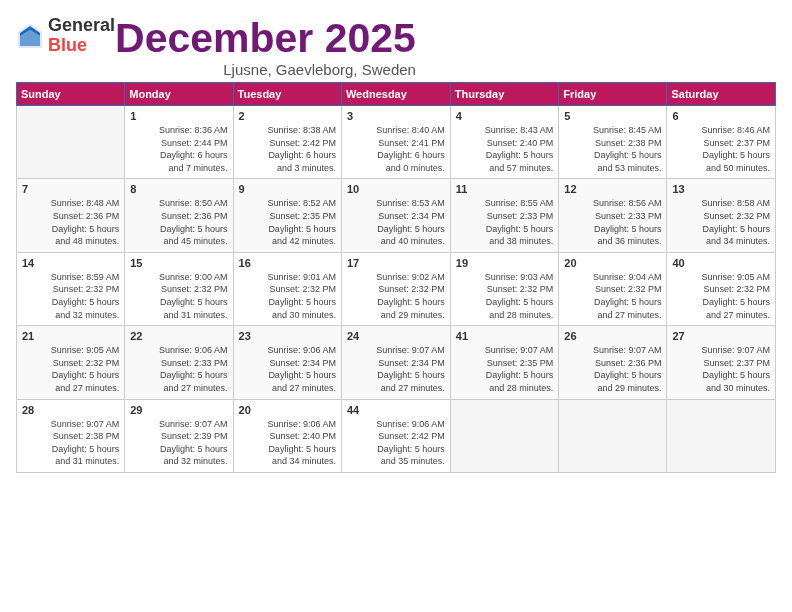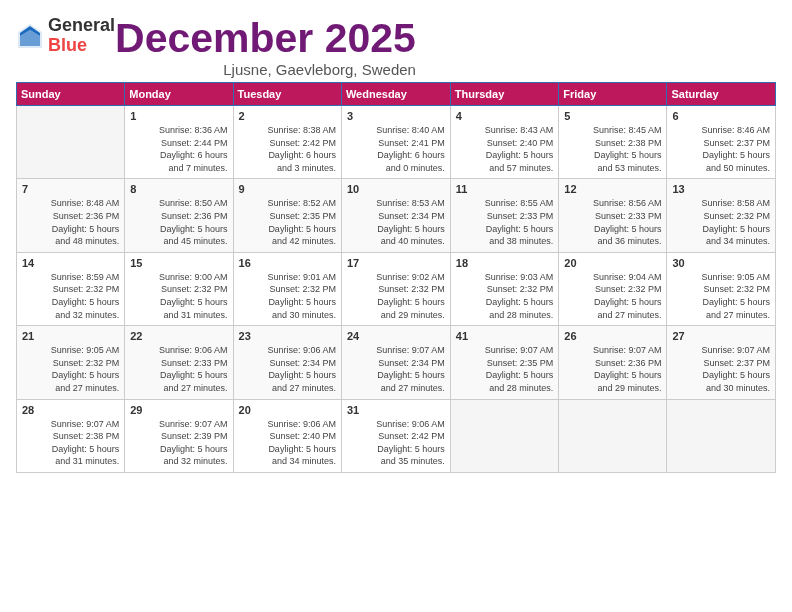--- a/index.html
+++ b/index.html
@@ -194,29 +194,29 @@
           </td>
           <td>
             <div class="day-number">16</div>
             <div class="day-info">Sunrise: 9:01 AM<br>Sunset: 2:32 PM<br>Daylight: 5 hours<br>and 30 minutes.</div>
           </td>
           <td>
             <div class="day-number">17</div>
             <div class="day-info">Sunrise: 9:02 AM<br>Sunset: 2:32 PM<br>Daylight: 5 hours<br>and 29 minutes.</div>
           </td>
           <td>
-            <div class="day-number">18</div>
+            <div class="day-number">19</div>
             <div class="day-info">Sunrise: 9:03 AM<br>Sunset: 2:32 PM<br>Daylight: 5 hours<br>and 28 minutes.</div>
           </td>
           <td>
             <div class="day-number">20</div>
             <div class="day-info">Sunrise: 9:04 AM<br>Sunset: 2:32 PM<br>Daylight: 5 hours<br>and 27 minutes.</div>
           </td>
           <td>
-            <div class="day-number">30</div>
+            <div class="day-number">40</div>
             <div class="day-info">Sunrise: 9:05 AM<br>Sunset: 2:32 PM<br>Daylight: 5 hours<br>and 27 minutes.</div>
           </td>
         </tr>
         <tr>
           <td>
             <div class="day-number">21</div>
             <div class="day-info">Sunrise: 9:05 AM<br>Sunset: 2:32 PM<br>Daylight: 5 hours<br>and 27 minutes.</div>
           </td>
           <td>
             <div class="day-number">22</div>
@@ -250,21 +250,21 @@
           </td>
           <td>
             <div class="day-number">29</div>
             <div class="day-info">Sunrise: 9:07 AM<br>Sunset: 2:39 PM<br>Daylight: 5 hours<br>and 32 minutes.</div>
           </td>
           <td>
             <div class="day-number">20</div>
             <div class="day-info">Sunrise: 9:06 AM<br>Sunset: 2:40 PM<br>Daylight: 5 hours<br>and 34 minutes.</div>
           </td>
           <td>
-            <div class="day-number">31</div>
+            <div class="day-number">44</div>
             <div class="day-info">Sunrise: 9:06 AM<br>Sunset: 2:42 PM<br>Daylight: 5 hours<br>and 35 minutes.</div>
           </td>
           <td class="empty-cell"></td>
           <td class="empty-cell"></td>
           <td class="empty-cell"></td>
         </tr>
       </tbody>
   </table>
 </div>
 

